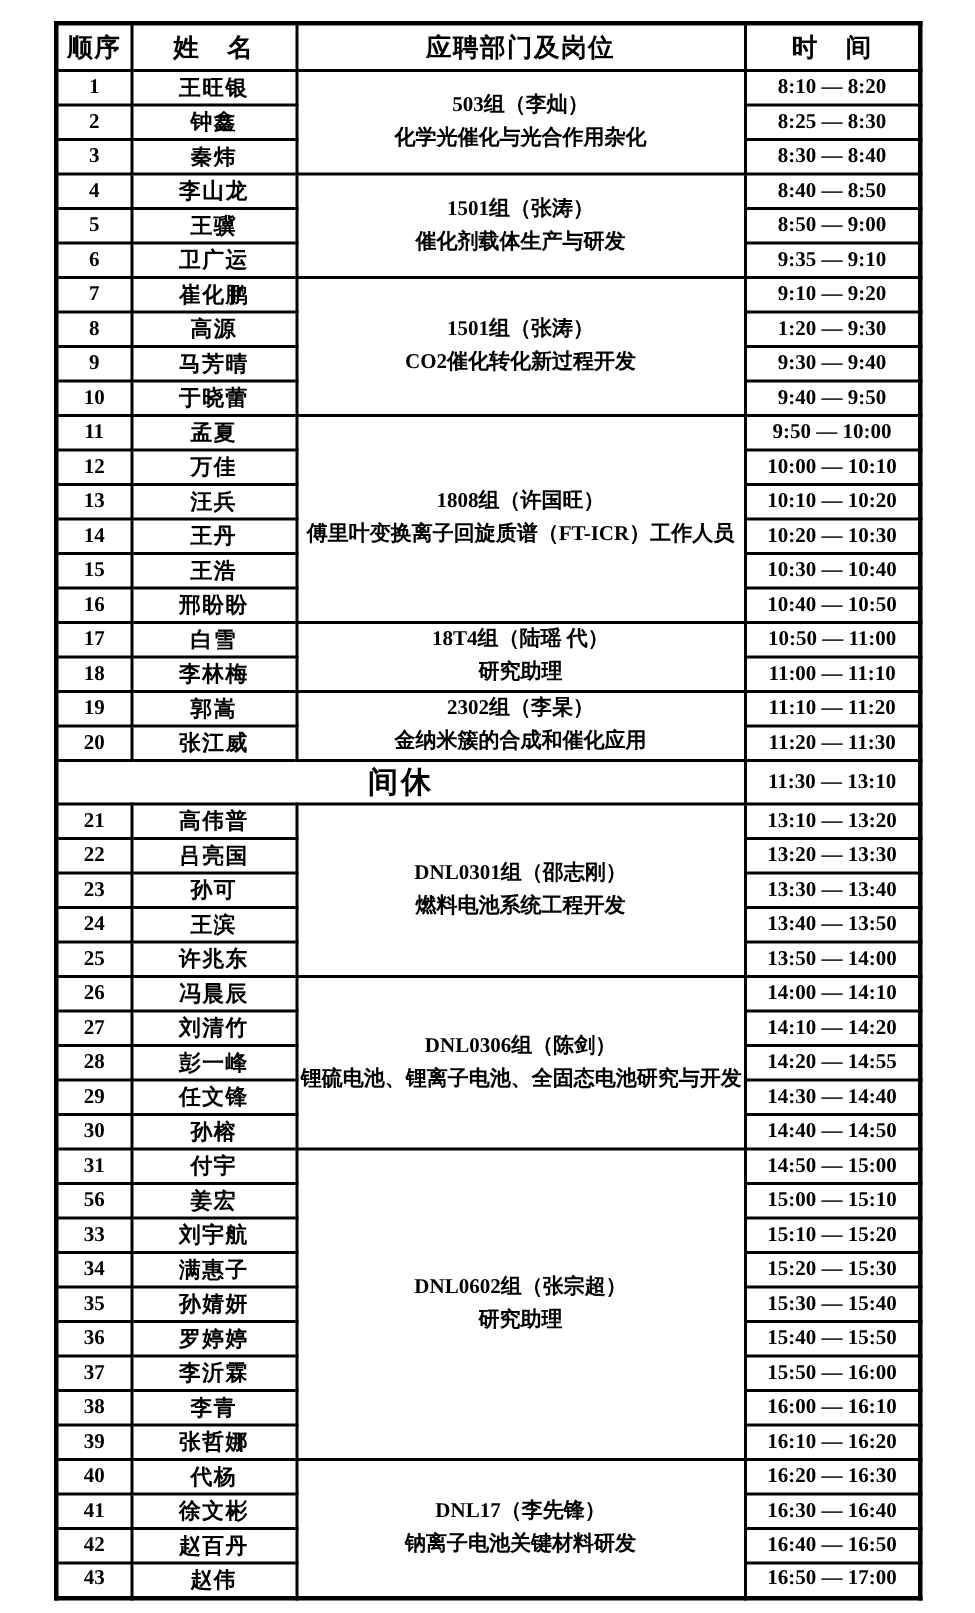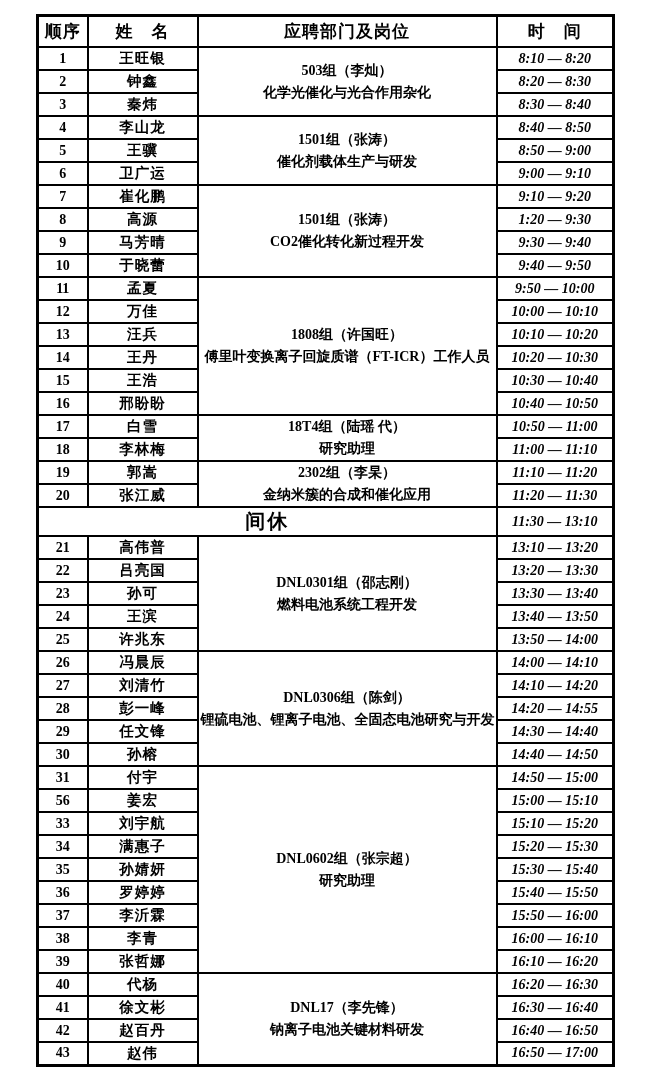--- a/index.html
+++ b/index.html
@@ -22,21 +22,21 @@
     text-align:center;vertical-align:middle;
     padding:0 2px;overflow:hidden;
     font-weight:bold;
   }
   thead th{height:29px;font-size:17px;letter-spacing:1px;}
   tbody tr{height:23px;}
   td.no-cell{font-size:14px;font-family:"Liberation Serif","DejaVu Serif",serif;}
   td.name-cell{font-size:14.5px;letter-spacing:1px;}
   td.dept-cell{font-size:14px;line-height:1.55;}
   td.dept-cell .dept-line{white-space:nowrap;}
-  td.time-cell{font-size:14px;white-space:nowrap;font-style:italic;}
+  td.time-cell{font-size:14px;white-space:nowrap;}
   td.break-label{font-size:20px;letter-spacing:2px;}
 </style>
 </head>
 <body>
 
 <div class="page">
   <table class="schedule">
     <colgroup>
       <col class="c-no">
         <col class="c-name">
@@ -57,21 +57,21 @@
           <td class="name-cell">王旺银</td>
           <td class="dept-cell" rowspan="3">
             <div class="dept-line">503组（李灿）</div>
             <div class="dept-line">化学光催化与光合作用杂化</div>
           </td>
           <td class="time-cell">8:10 — 8:20</td>
         </tr>
         <tr>
           <td class="no-cell">2</td>
           <td class="name-cell">钟鑫</td>
-          <td class="time-cell">8:20 — 8:30</td>
+          <td class="time-cell">8:25 — 8:30</td>
         </tr>
         <tr>
           <td class="no-cell">3</td>
           <td class="name-cell">秦炜</td>
           <td class="time-cell">8:30 — 8:40</td>
         </tr>
         <tr>
           <td class="no-cell">4</td>
           <td class="name-cell">李山龙</td>
           <td class="dept-cell" rowspan="3">
@@ -81,21 +81,21 @@
           <td class="time-cell">8:40 — 8:50</td>
         </tr>
         <tr>
           <td class="no-cell">5</td>
           <td class="name-cell">王骥</td>
           <td class="time-cell">8:50 — 9:00</td>
         </tr>
         <tr>
           <td class="no-cell">6</td>
           <td class="name-cell">卫广运</td>
-          <td class="time-cell">9:00 — 9:10</td>
+          <td class="time-cell">9:35 — 9:10</td>
         </tr>
         <tr>
           <td class="no-cell">7</td>
           <td class="name-cell">崔化鹏</td>
           <td class="dept-cell" rowspan="4">
             <div class="dept-line">1501组（张涛）</div>
             <div class="dept-line">CO2催化转化新过程开发</div>
           </td>
           <td class="time-cell">9:10 — 9:20</td>
         </tr>

